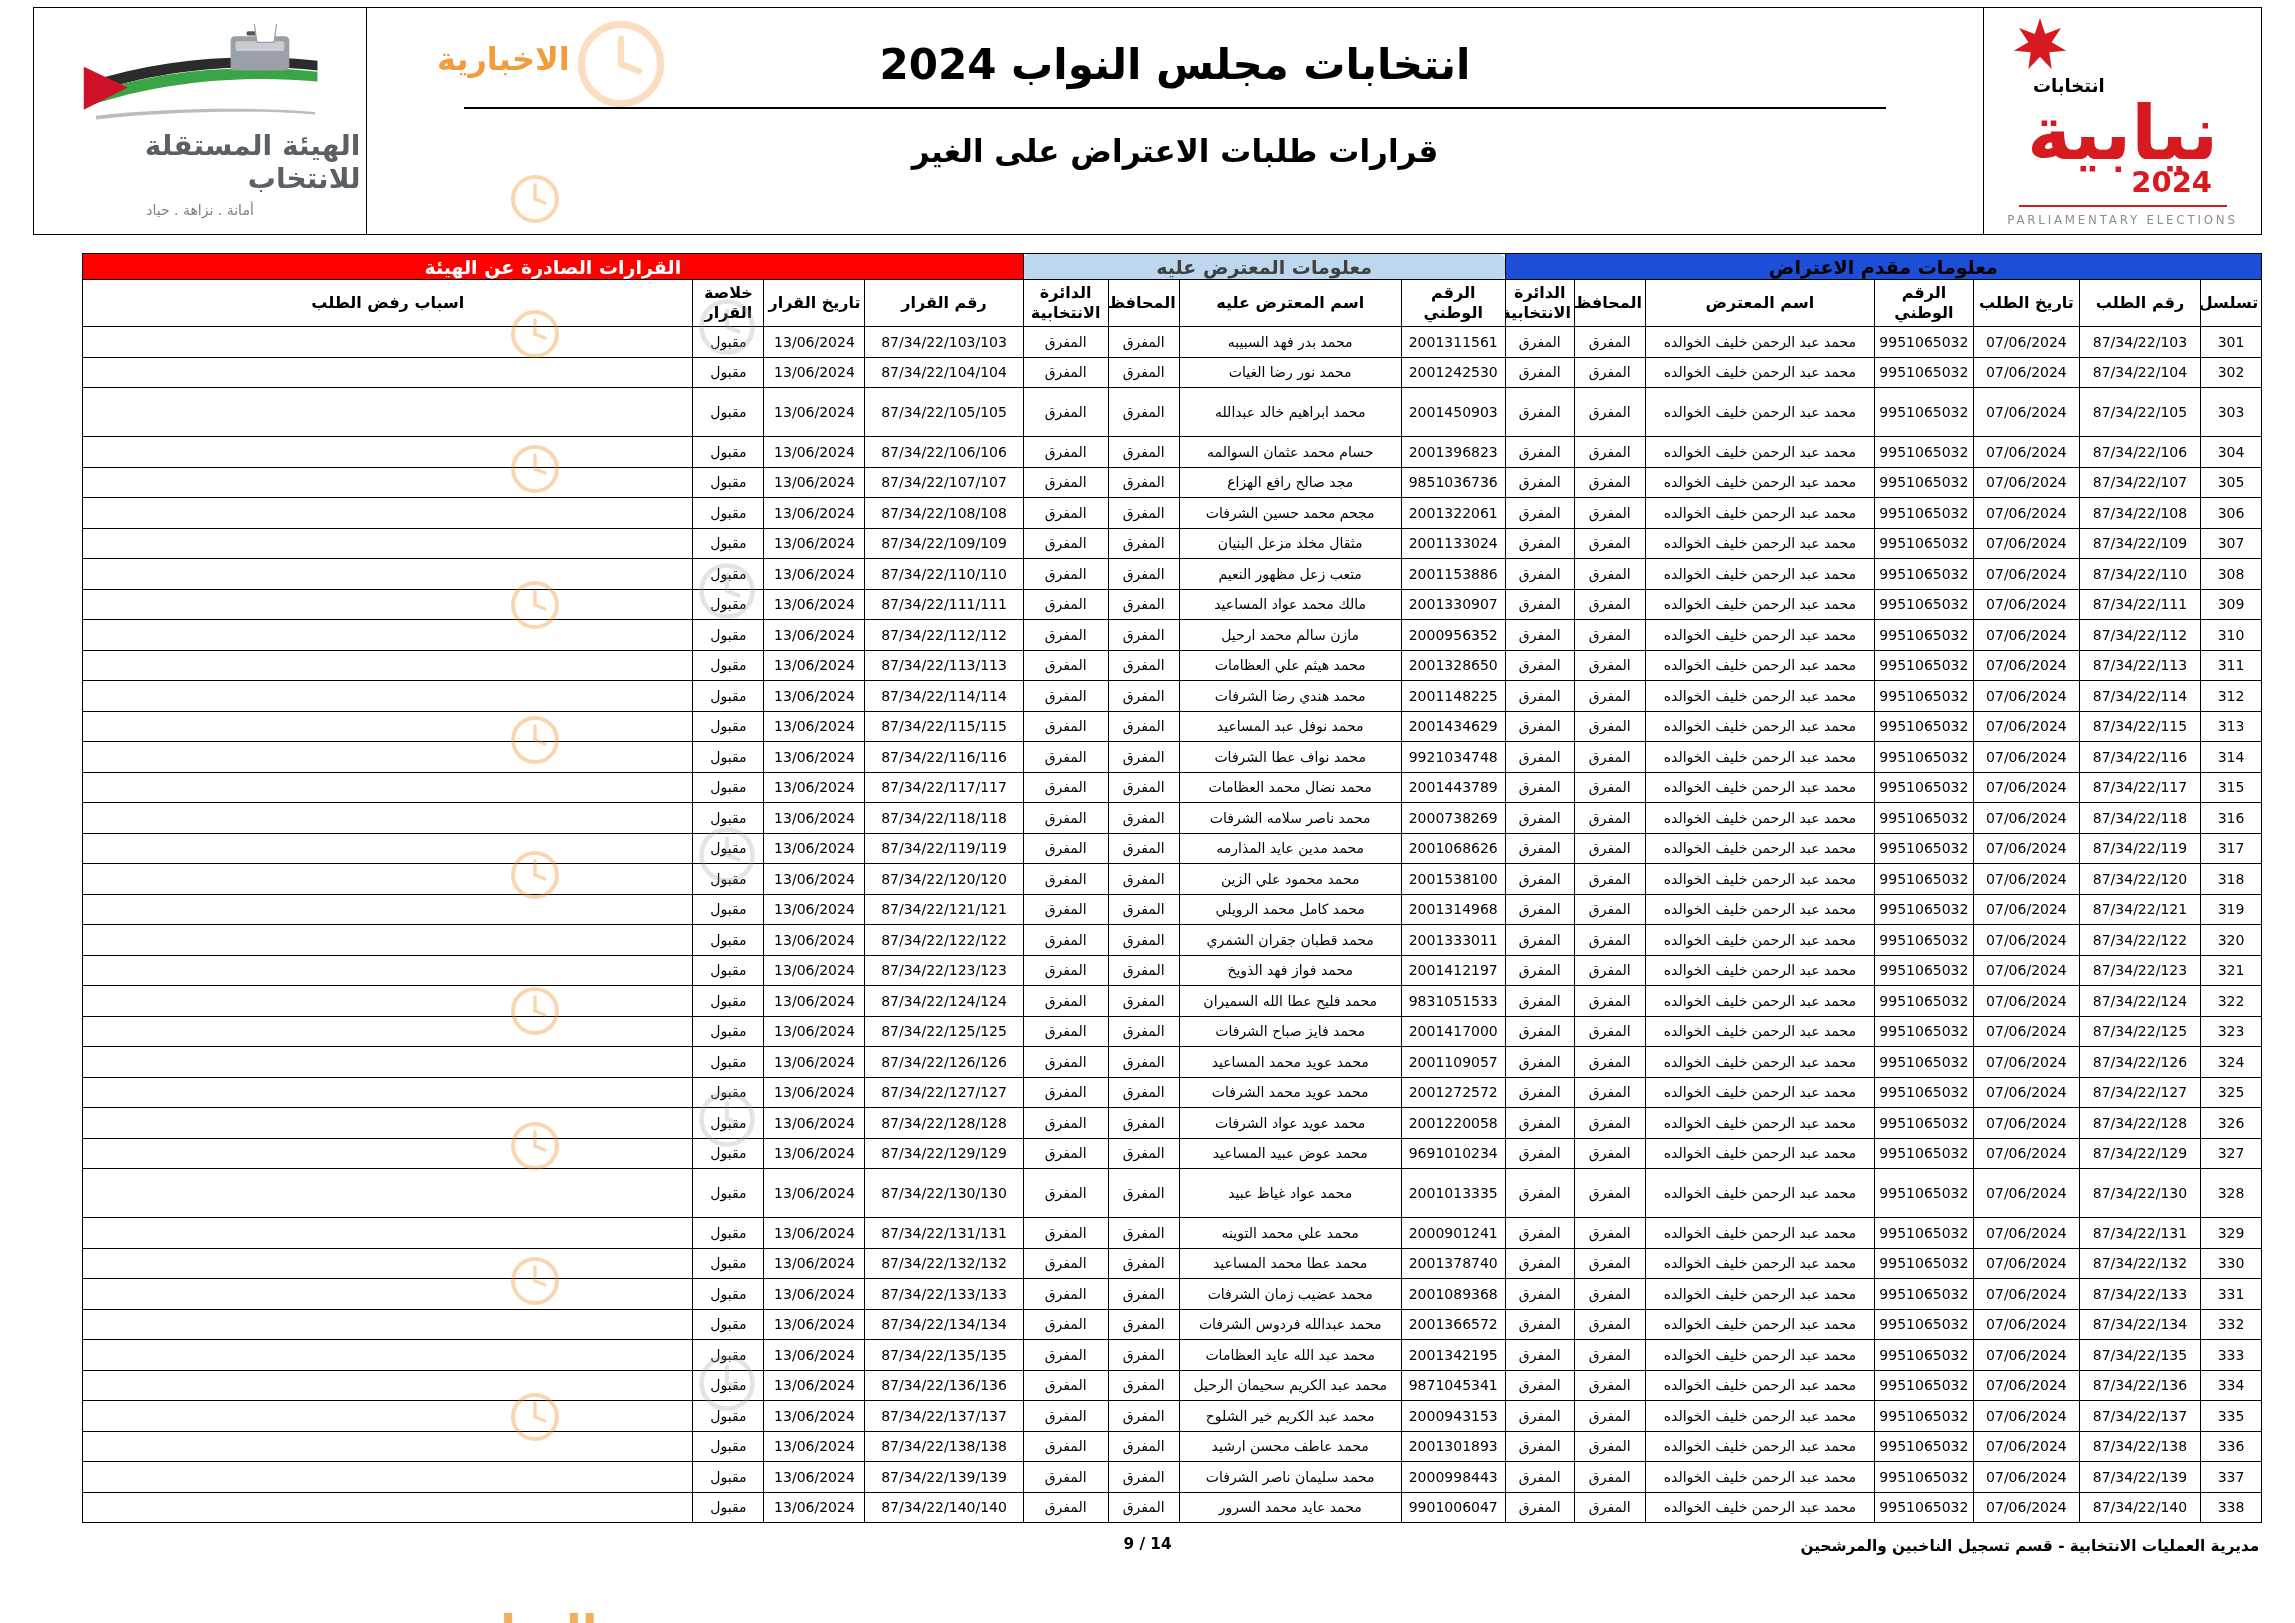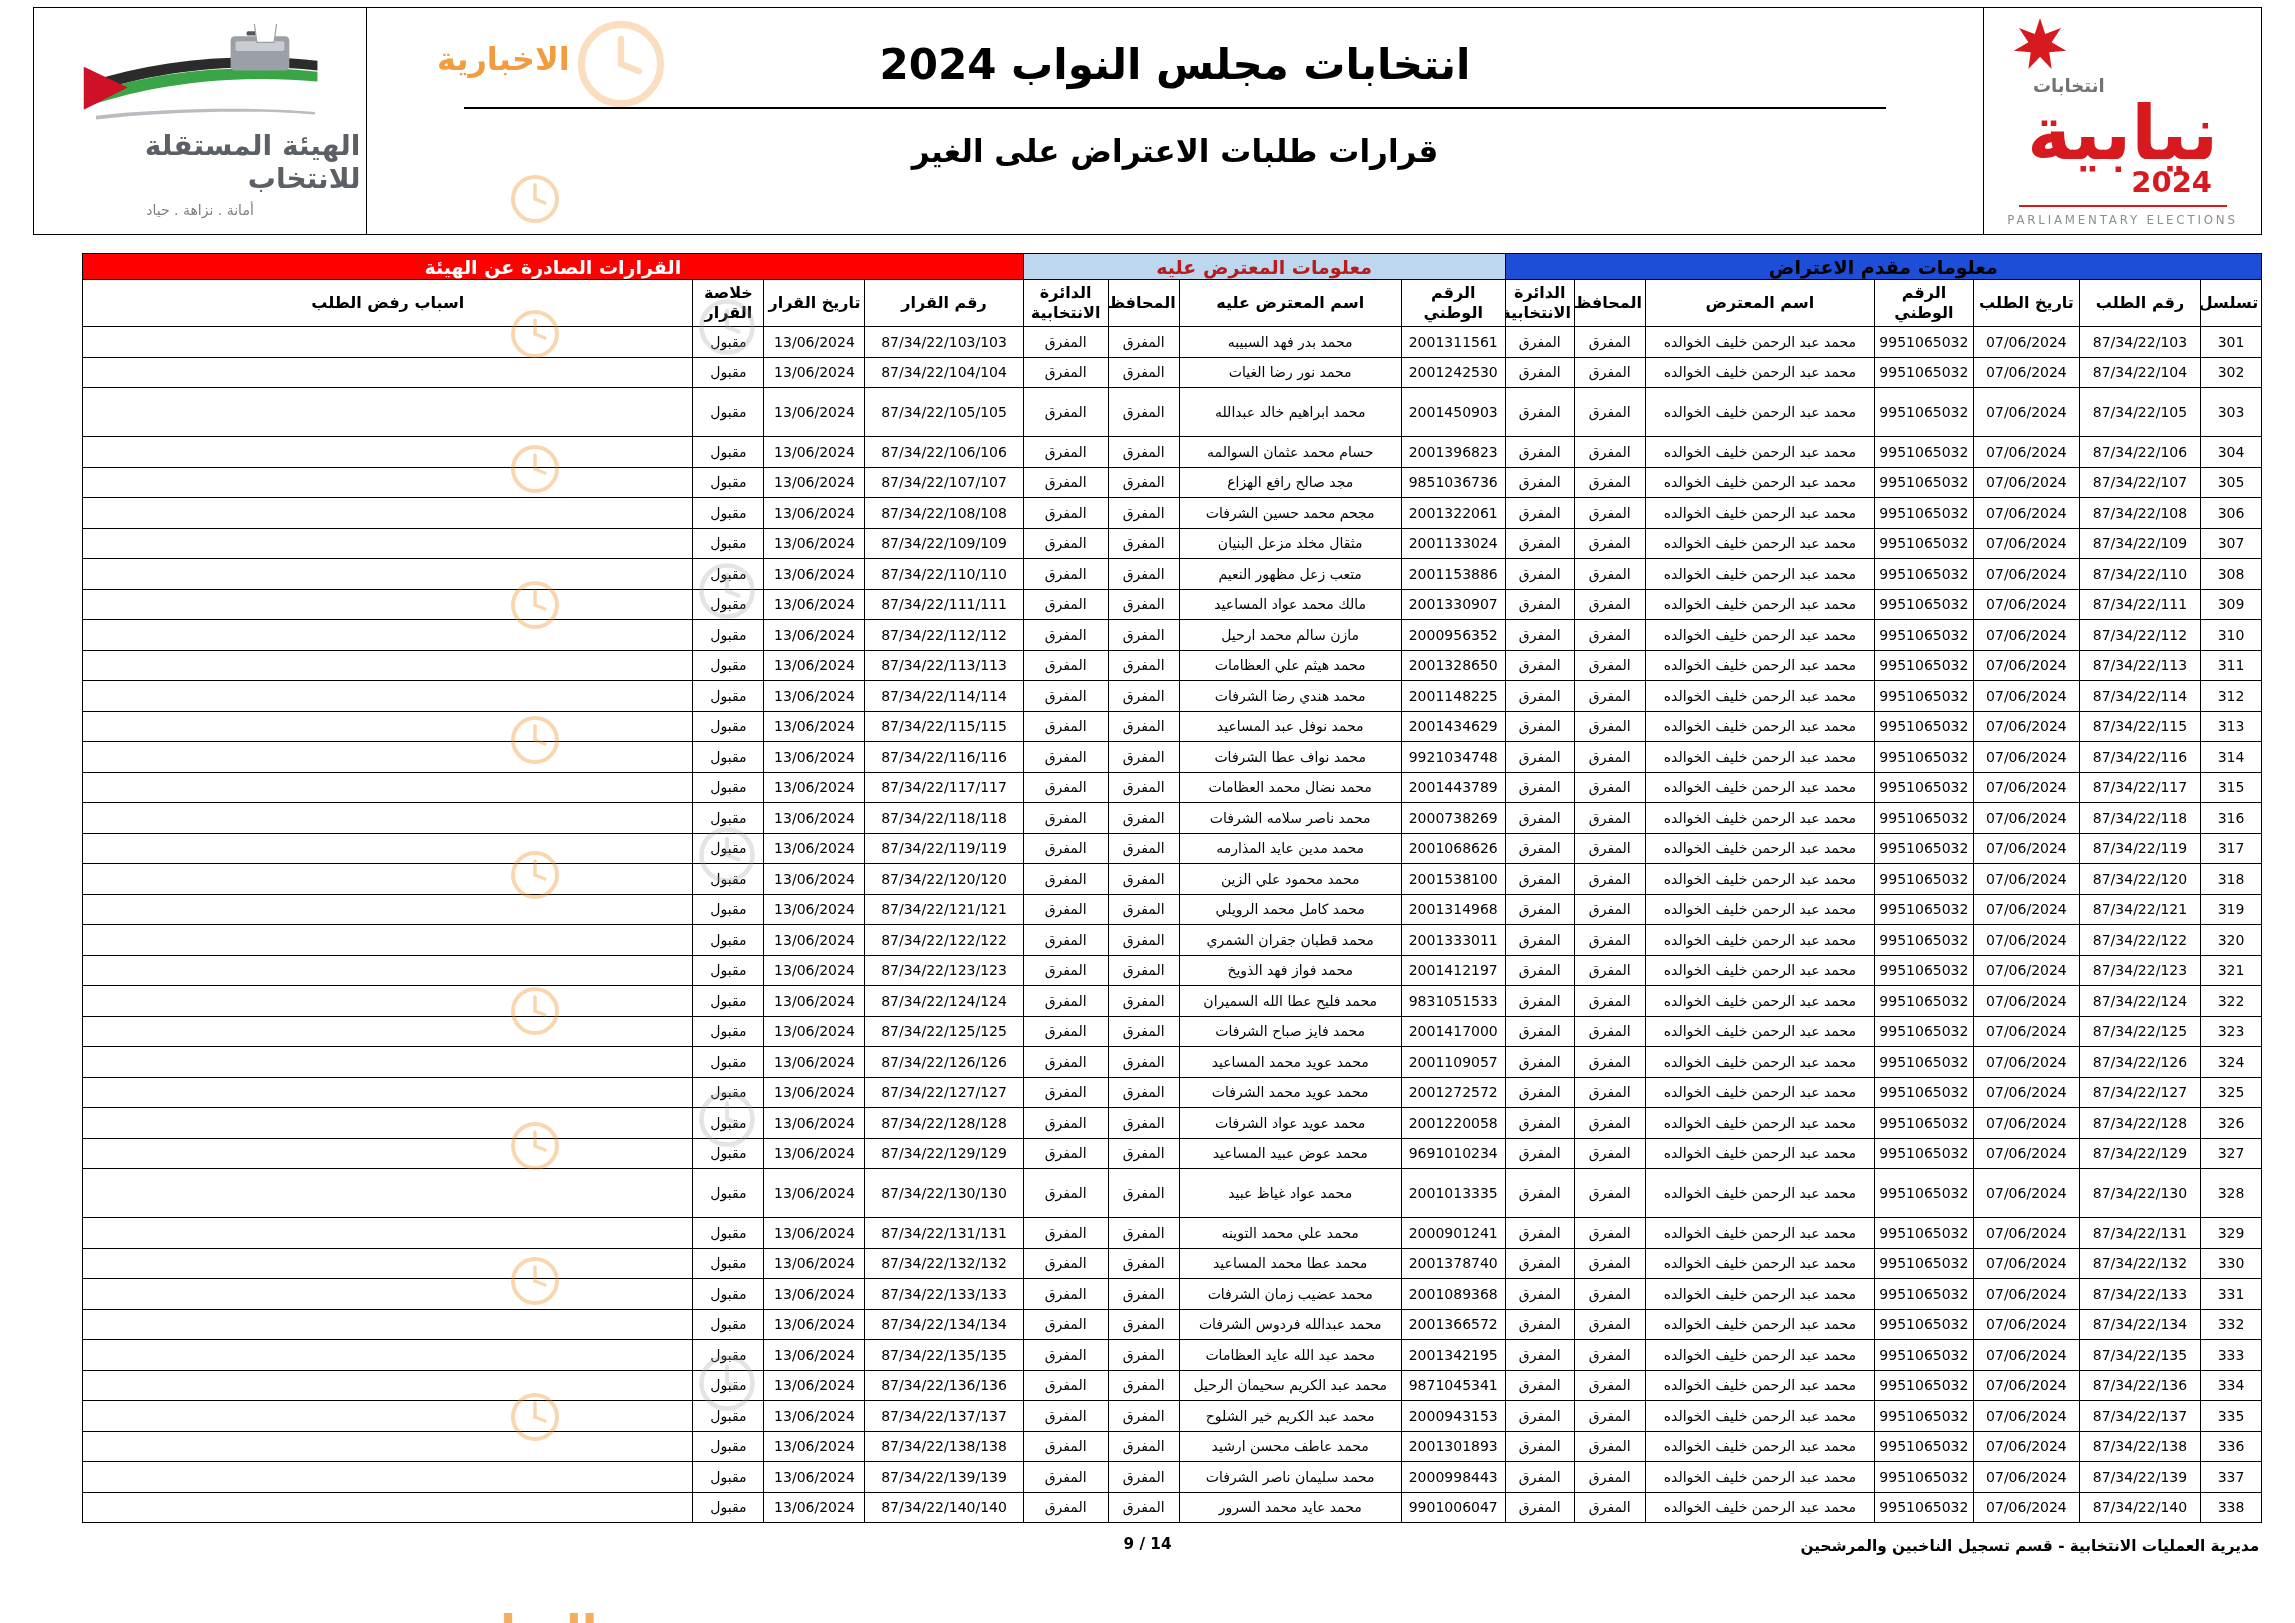--- a/index.html
+++ b/index.html
@@ -22,21 +22,21 @@
   .logo-cell { display: flex; flex-direction: column; align-items: center; justify-content: center; }
   .logo-niyabiya { width: 278px; border-left: 1.4px solid #000; padding: 7px; }
   .logo-iec { width: 333px; border-right: 1.4px solid #000; padding: 5.6px; }
   .titles { flex: 1; display: flex; flex-direction: column; align-items: center; padding-top: 32px; }
   .title-wrap { width: 88%; text-align: center; border-bottom: 2.8px solid #000; padding-bottom: 18px; }
   .main-title { font-size: 42px; font-weight: bold; color: #000; }
   .sub-title { font-size: 31px; font-weight: bold; margin-top: 23.6px; color: #000; }
 
   
   .ny-star { width: 60px; height: 60px; align-self: flex-end; margin-left: 19.4px; }
-  .ny-top { font-size: 18px; color: #737373; font-weight: bold; align-self: flex-end; margin-left: 42px; }
+  .ny-top { font-size: 18px; color: #000000; font-weight: bold; align-self: flex-end; margin-left: 42px; }
   .ny-main { font-size: 75px; font-weight: bold; color: #d71920; line-height: 1.0; }
   .ny-year { font-size: 29px; font-weight: bold; color: #d71920; align-self: flex-start; margin-right: 42px; margin-top: -5.6px; }
   .ny-rule { width: 208px; height: 2.8px; background: #d71920; margin: 5.6px 0 5.6px 0; }
   .ny-en { font-size: 11.8px; letter-spacing: 2.8px; color: #8a8f94; direction: ltr; }
 
   
   .iec-art { width: 250px; height: 104px; }
   .iec-name { font-size: 28px; font-weight: bold; color: #5b6066; margin-top: 1.4px; letter-spacing: 0.7px; }
   .iec-tagline { font-size: 14px; color: #7a7f85; margin-top: 7px; letter-spacing: 1.4px; }
 
@@ -52,21 +52,21 @@
   .decisions th, .decisions td {
     border: 1px solid #000;
     text-align: center;
     vertical-align: middle;
     padding: 0 2.8px;
     overflow: hidden;
     white-space: nowrap;
   }
   .grp { height: 26px; font-size: 19px; font-weight: bold; }
   .grp.green { background: #1d4ed8; color: #000; }
-  .grp.blue  { background: #bdd7ee; color: #b91c1c; }
+  .grp.blue  { background: #bdd7ee; color: #404040; border-radius: 6px; }
   .grp.red   { background: #fe0000; color: #ffffff; }
   .cols-row th { height: 47px; font-size: 16px; font-weight: bold; background: #fff; white-space: normal; line-height: 1.25; }
   .decisions tbody td { height: 30.5px; font-size: 14px; color: #000; }
   .decisions tbody tr.tall td { height: 49px; }
   td.num { direction: ltr; }
 
   
   .footer { position: relative; height: 29px; margin-top: 9.7px; }
   .footer-dept { position: absolute; right: 2.8px; top: 4.2px; font-size: 15.3px; font-weight: bold; color: #000; }
   .footer-page { position: absolute; left: 50%; transform: translateX(-50%); top: 2px; font-size: 15.3px; font-weight: bold; direction: ltr; }

